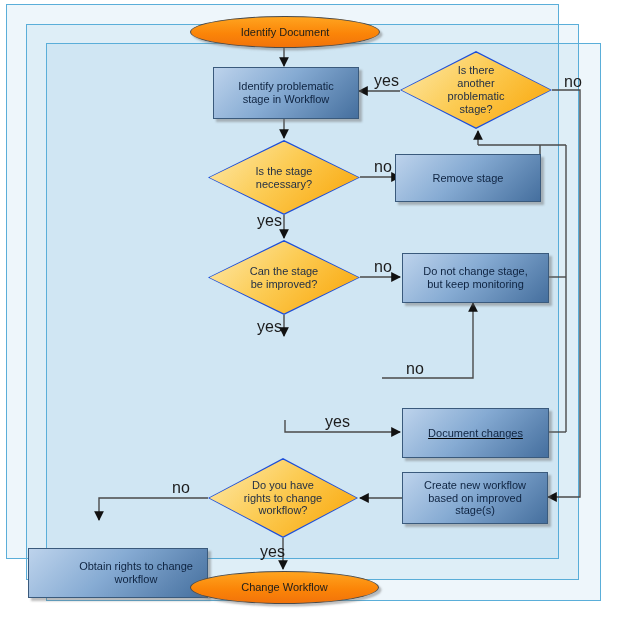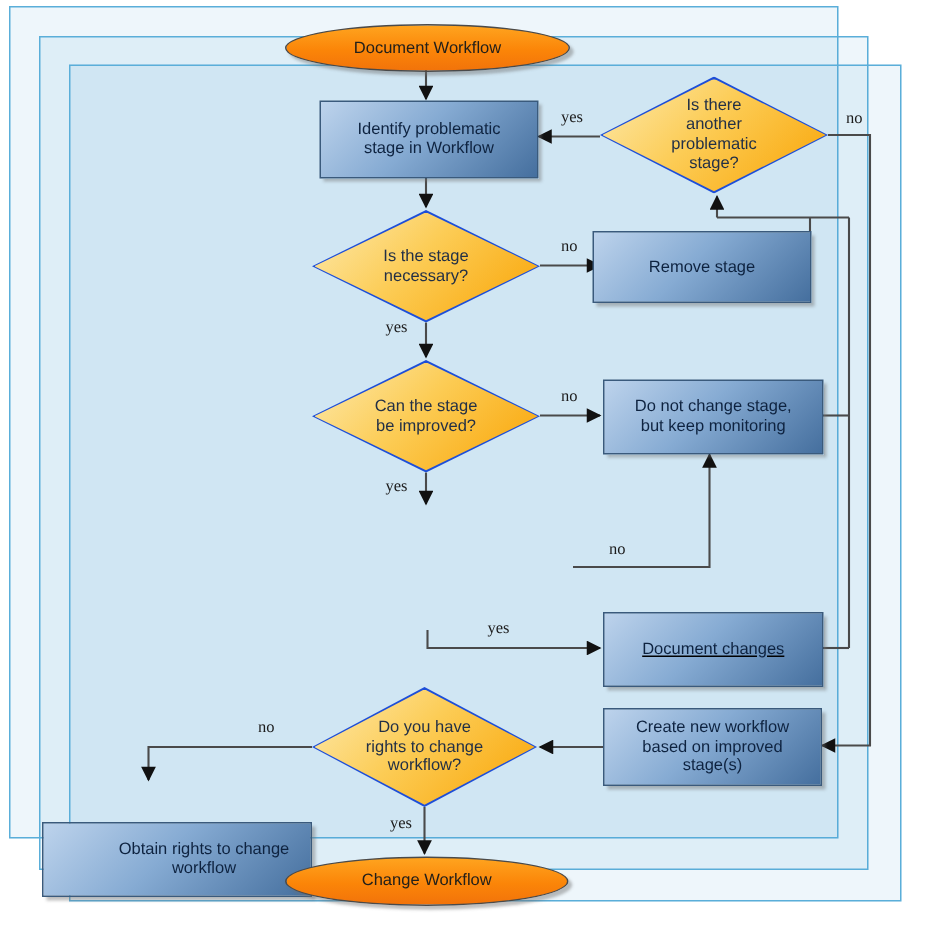--- a/index.html
+++ b/index.html
@@ -17,21 +17,21 @@
   .process{border:1px solid #3a5a7c;
            background:linear-gradient(135deg,#bdd3ec 0%,#86abd3 45%,#456f9e 100%);
            box-shadow:2.5px 2.5px 2px rgba(110,110,110,0.45);justify-content:center;}
   .process .shape-label{color:#0e2340;}
   .decision{clip-path:polygon(50% 0,100% 50%,50% 100%,0 50%);background:#1d4ed8;
             filter:drop-shadow(2px 2px 1.5px rgba(110,110,110,0.5));}
   .decision-inner{position:absolute;inset:1.5px;clip-path:polygon(50% 0,100% 50%,50% 100%,0 50%);
             background:linear-gradient(135deg,#fdeaae 0%,#fccc55 45%,#f9a303 100%);
             display:flex;align-items:center;justify-content:center;}
   .decision .shape-label{color:#233046;}
-  .edge-label{position:absolute;font-size:11px;color:#1c1c1c;line-height:1;font-family:Liberation Serif, serif;}
+  .edge-label{position:absolute;font-size:16px;color:#1c1c1c;line-height:1;}
 </style>
 </head>
 <body>
 
 <div id="canvas">
 
   <div class="panel" style="left:6px;top:4px;width:551px;height:553px;"></div>
   <div class="panel" style="left:26px;top:24px;width:551px;height:554px;"></div>
   <div class="panel" style="left:46px;top:43px;width:553px;height:556px;"></div>
 
@@ -59,21 +59,21 @@
       <path d="M382,378 L473,378 L473,303" marker-end="url(#arr)"></path>
       <path d="M285,420 L285,432 L400,432" marker-end="url(#arr)"></path>
       <path d="M402,498 L360,498" marker-end="url(#arr)"></path>
       <path d="M208,498 L99,498 L99,520" marker-end="url(#arr)"></path>
       <path d="M283,538 L283,569" marker-end="url(#arr)"></path>
       <path d="M99,570 L99,587 L188,587" marker-end="url(#arr)"></path>
     </g>
   </svg>
 
   <div class="node terminator" style="left:190px;top:16px;width:188px;height:30px;">
-    <div class="shape-label">Document Workflow</div>
+    <div class="shape-label">Identify Document</div>
   </div>
 
   <div class="node process" style="left:213px;top:67px;width:144px;height:50px;">
     <div class="shape-label">Identify problematic
 stage in Workflow</div>
   </div>
 
   <div class="node decision" style="left:400px;top:51px;width:152px;height:78px;">
     <div class="decision-inner">
       <div class="shape-label">Is there

